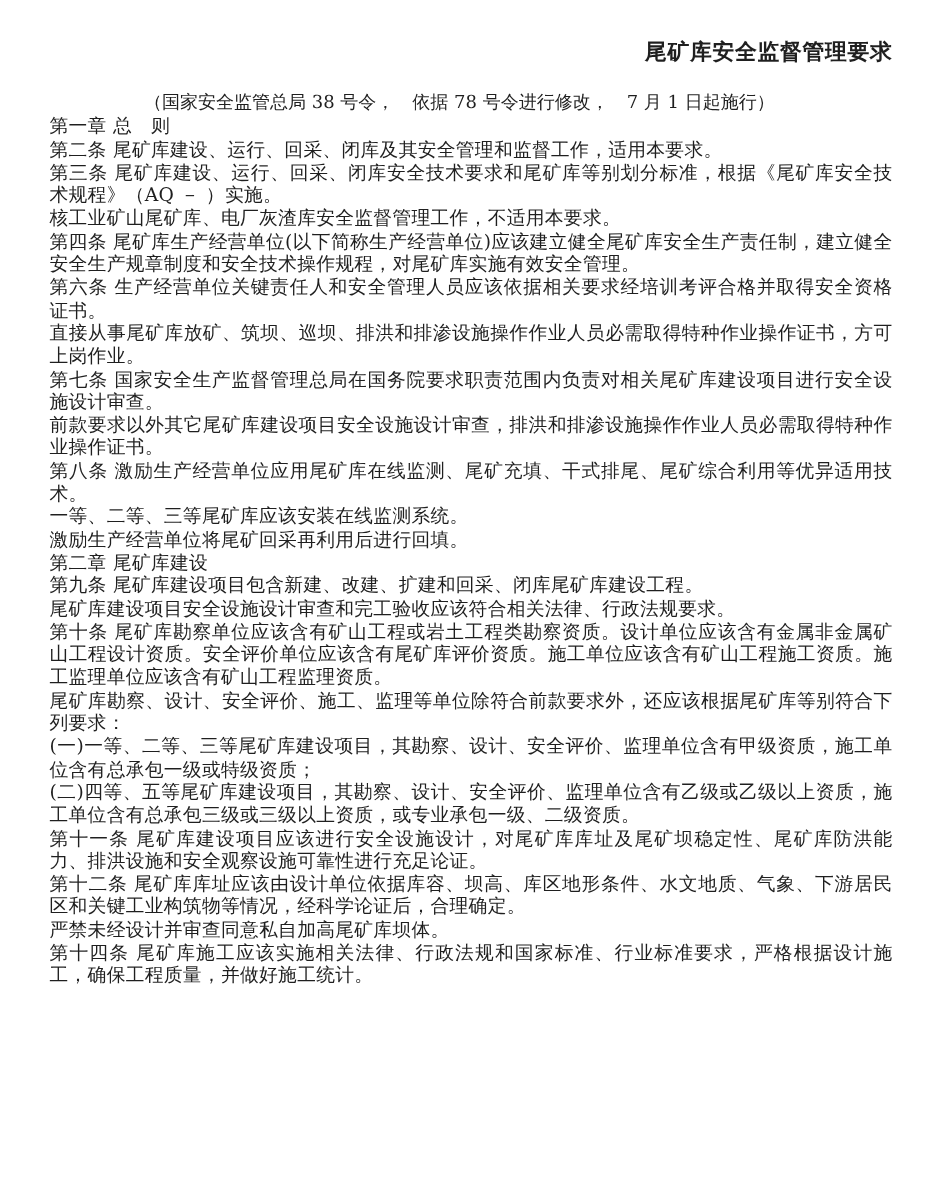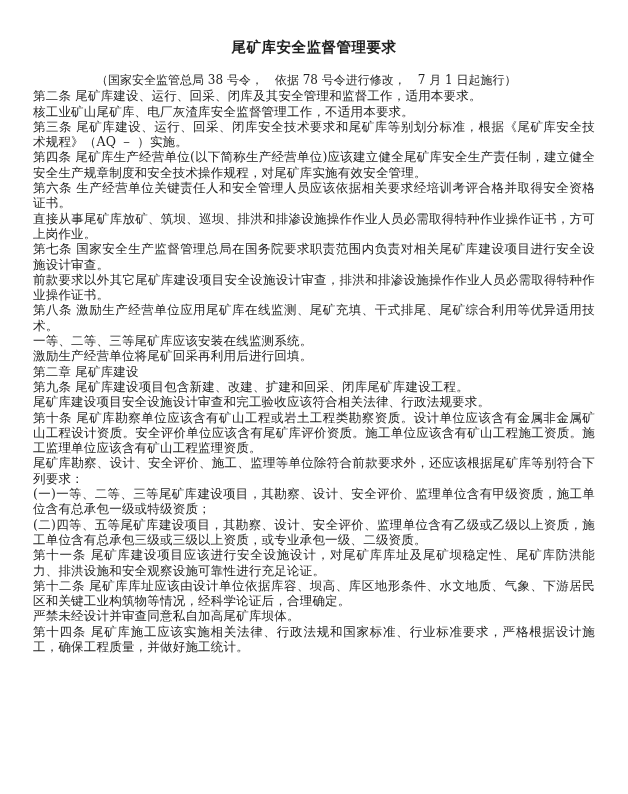--- a/index.html
+++ b/index.html
@@ -12,25 +12,25 @@
     width: 628px;
     height: 794px;
     background: #ffffff;
     overflow: hidden;
     font-family: "DejaVu Serif", "Liberation Serif", serif;
     color: #1f1f1f;
     box-sizing: border-box;
     padding: 26px 33px 0 33px;
   }
   .doc-title {
-    text-align: center;
+    text-align: right;
     font-weight: bold;
     font-size: 14.5px;
     line-height: 18px;
-    margin: 12px 0 17px 0;
+    margin: 0 0 17px 0;
     letter-spacing: 0.5px;
   }
   .doc-subtitle {
     font-size: 12px;
     line-height: 15.3px;
     margin: 0;
     padding-left: 63px;
   }
   .doc-body p.para {
     font-size: 12.5px;
@@ -40,23 +40,24 @@
     letter-spacing: 0.2px;
   }
 </style>
 </head>
 <body>
 
 <div class="page">
   <h1 class="doc-title">尾矿库安全监督管理要求</h1>
   <p class="doc-subtitle">（国家安全监管总局 38 号令，　依据 78 号令进行修改，　7 月 1 日起施行）</p>
   <div class="doc-body" id="doc-body">
+      <p class="para">第一章 总　则</p>
       <p class="para">第二条 尾矿库建设、运行、回采、闭库及其安全管理和监督工作，适用本要求。</p>
+      <p class="para">第三条 尾矿库建设、运行、回采、闭库安全技术要求和尾矿库等别划分标准，根据《尾矿库安全技术规程》（AQ － ）实施。</p>
       <p class="para">核工业矿山尾矿库、电厂灰渣库安全监督管理工作，不适用本要求。</p>
-      <p class="para">第三条 尾矿库建设、运行、回采、闭库安全技术要求和尾矿库等别划分标准，根据《尾矿库安全技术规程》（AQ － ）实施。</p>
       <p class="para">第四条 尾矿库生产经营单位(以下简称生产经营单位)应该建立健全尾矿库安全生产责任制，建立健全安全生产规章制度和安全技术操作规程，对尾矿库实施有效安全管理。</p>
       <p class="para">第六条 生产经营单位关键责任人和安全管理人员应该依据相关要求经培训考评合格并取得安全资格证书。</p>
       <p class="para">直接从事尾矿库放矿、筑坝、巡坝、排洪和排渗设施操作作业人员必需取得特种作业操作证书，方可上岗作业。</p>
       <p class="para">第七条 国家安全生产监督管理总局在国务院要求职责范围内负责对相关尾矿库建设项目进行安全设施设计审查。</p>
       <p class="para">前款要求以外其它尾矿库建设项目安全设施设计审查，排洪和排渗设施操作作业人员必需取得特种作业操作证书。</p>
       <p class="para">第八条 激励生产经营单位应用尾矿库在线监测、尾矿充填、干式排尾、尾矿综合利用等优异适用技术。</p>
       <p class="para">一等、二等、三等尾矿库应该安装在线监测系统。</p>
       <p class="para">激励生产经营单位将尾矿回采再利用后进行回填。</p>
       <p class="para">第二章 尾矿库建设</p>
       <p class="para">第九条 尾矿库建设项目包含新建、改建、扩建和回采、闭库尾矿库建设工程。</p>

